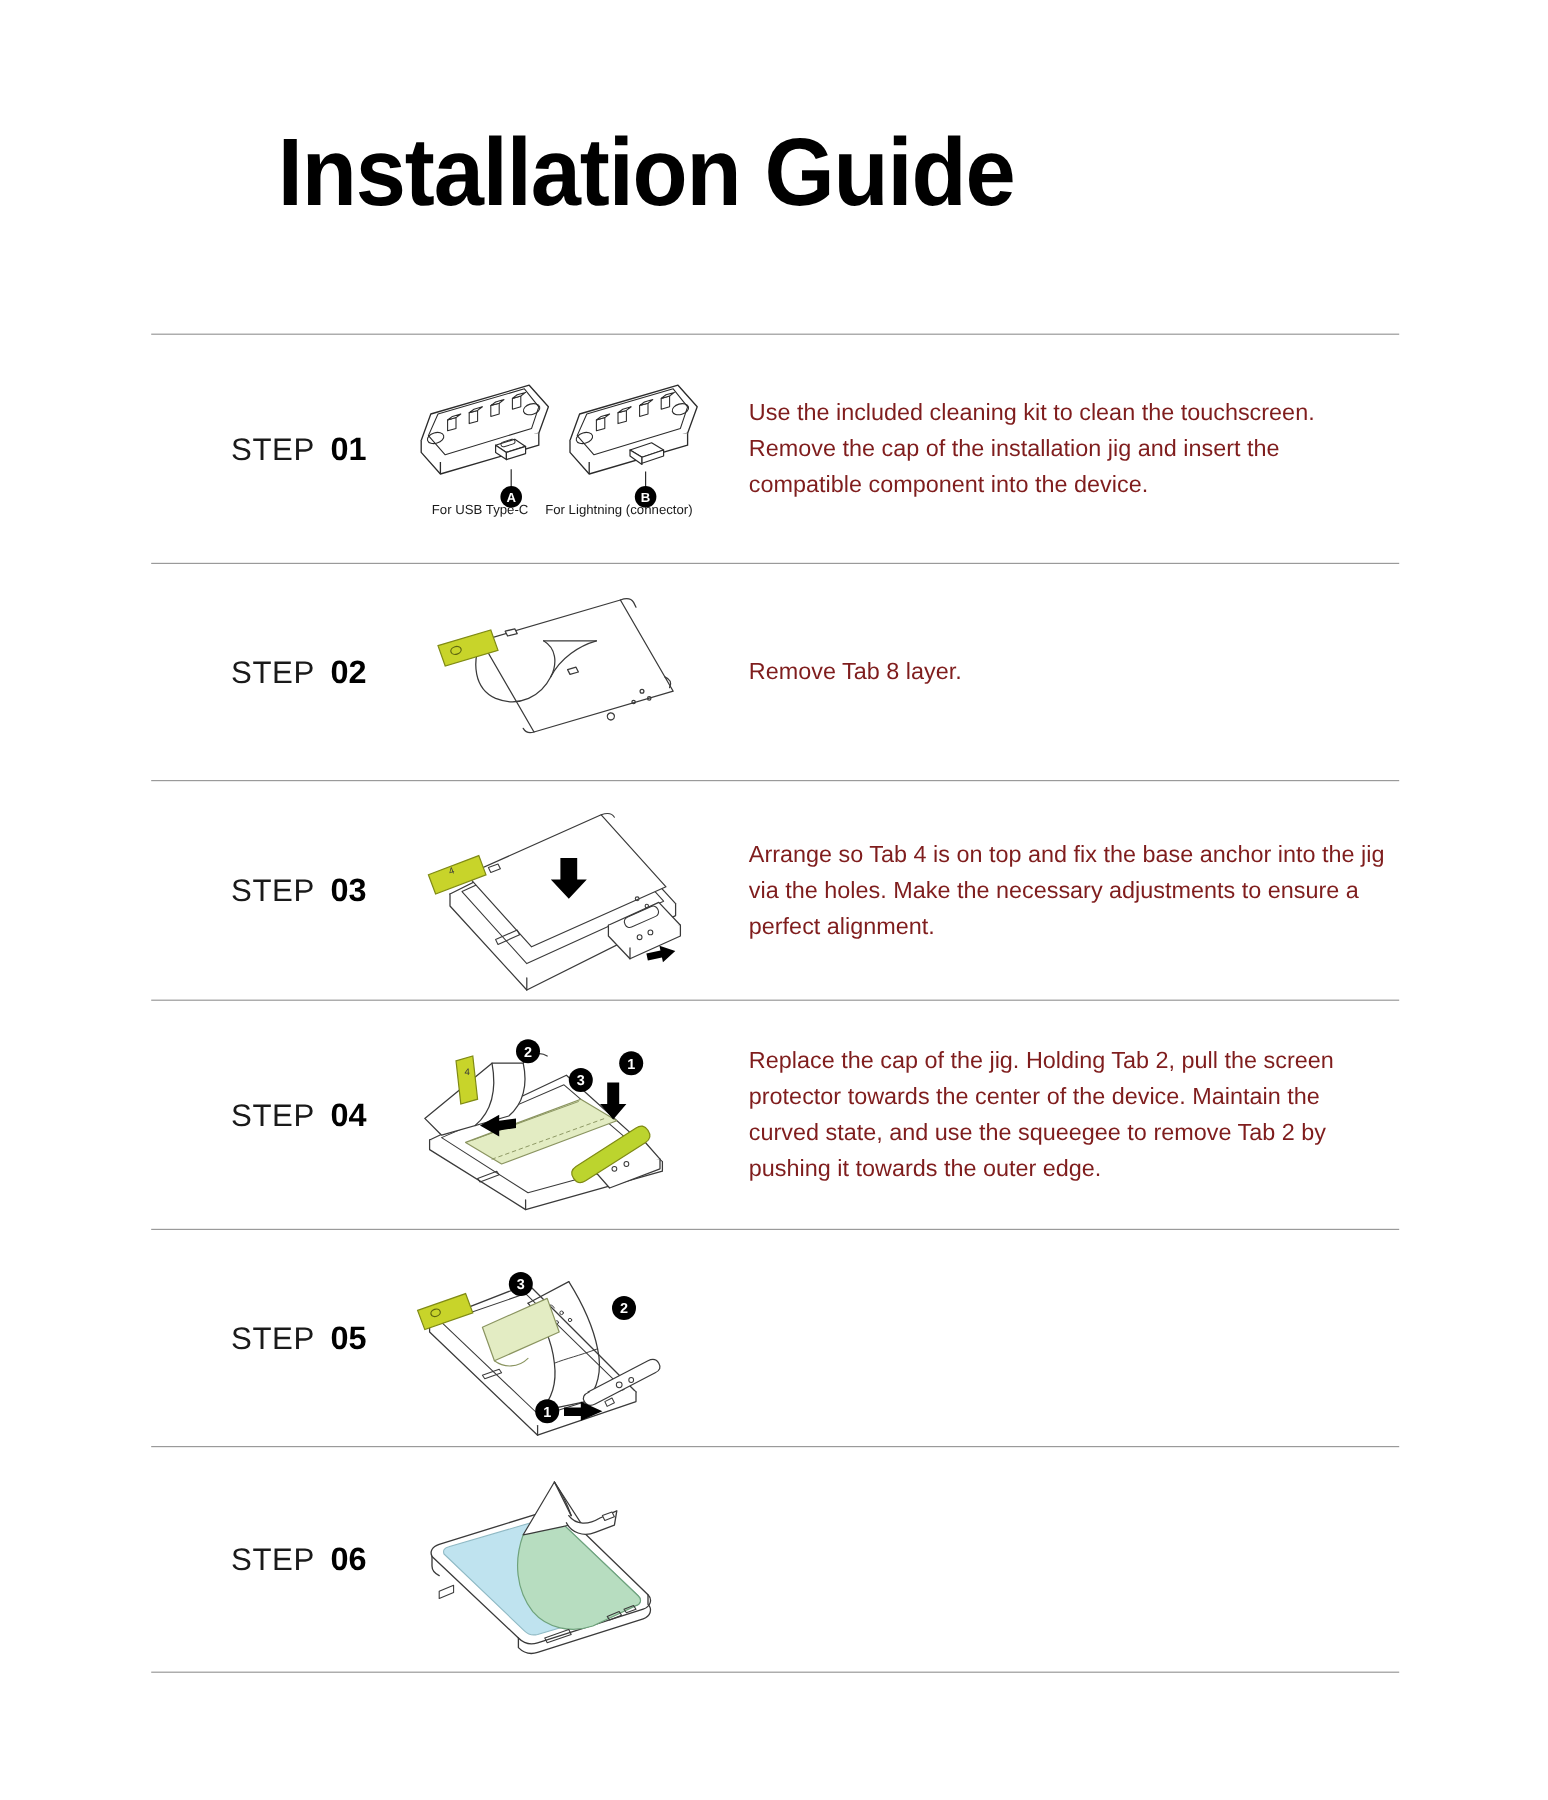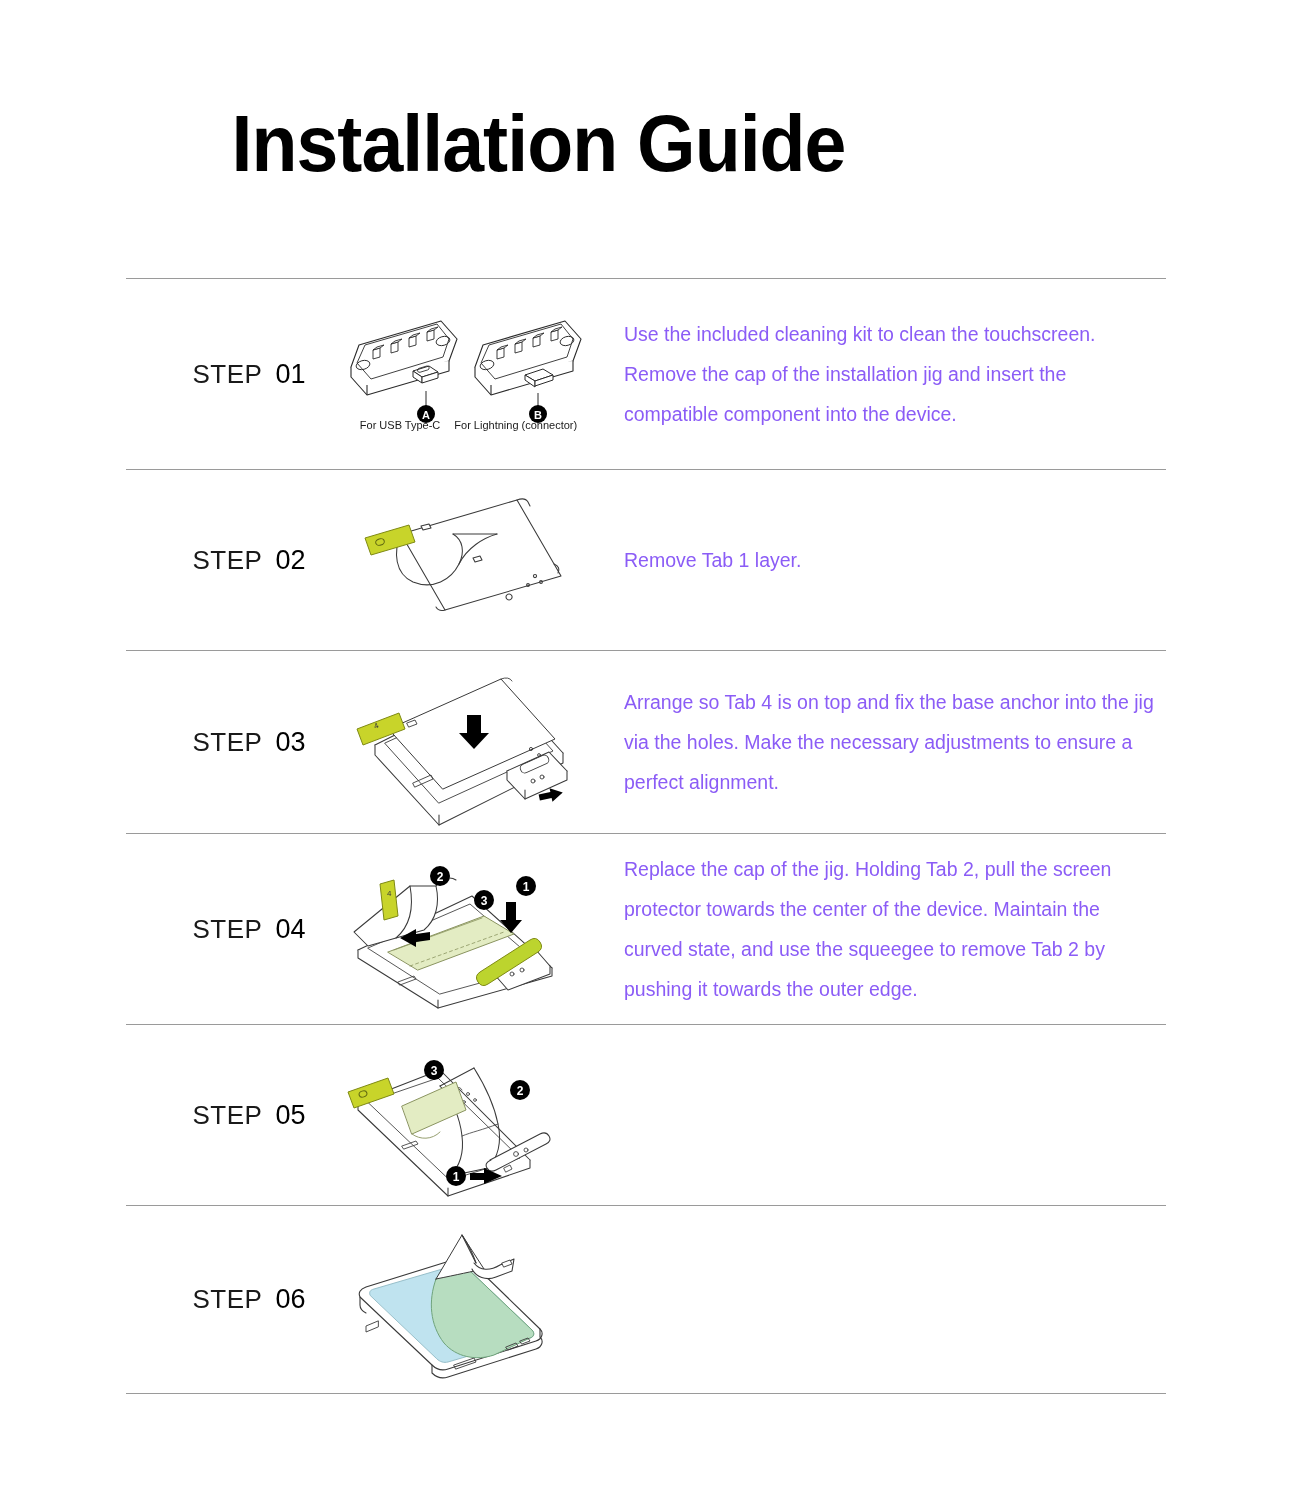--- a/index.html
+++ b/index.html
@@ -71,42 +71,42 @@
     white-space: nowrap;
   }
   .step-word {
     font-size: 26px;
     font-weight: 400;
     letter-spacing: 0.5px;
     color: #1a1a1a;
   }
   .step-num {
     font-size: 27px;
-    font-weight: normal;
+    font-weight: bold;
     margin-left: 13px;
     color: #000000;
   }
   .step-figure {
     flex: 0 0 265px;
     display: flex;
     align-items: center;
     justify-content: center;
     position: relative;
   }
   .step-text {
     flex: 1 1 auto;
     padding-left: 23px;
     padding-right: 8px;
     box-sizing: border-box;
   }
   .step-text p {
     margin: 0;
     font-size: 19.5px;
-    line-height: 40px;
-    color: #8b5cf6;
+    line-height: 30px;
+    color: #7f1d1d;
   }
 
   
   .row-h1 { height: 190px; }
   .row-h2 { height: 180px; }
   .row-h3 { height: 182px; }
   .row-h4 { height: 190px; }
   .row-h5 { height: 180px; }
   .row-h6 { height: 187px; }
 
@@ -251,21 +251,21 @@
             <path d="M124,68 l7,-2 l2,4 l-7,2 z" fill="#fff"></path>
           </g>
 
           <g>
             <path d="M16,48 L60,35 L66,52 L22,65 Z" fill="#c8d42a" stroke="#7f8a14" stroke-width="1"></path>
             <ellipse cx="31" cy="52" rx="4.4" ry="3.2" transform="rotate(-16 31 52)" fill="none" stroke="#5e6610" stroke-width="1"></ellipse>
           </g>
         </svg>
       </div>
       <div class="step-text">
-        <p>Remove Tab 1 layer.</p>
+        <p>Remove Tab 8 layer.</p>
       </div>
     </div>
 
     <div class="rule"></div>
 
     <div class="step-row row-h3">
       <div class="step-label">
         <span class="step-word">STEP</span>
         <span class="step-num">03</span>
       </div>

